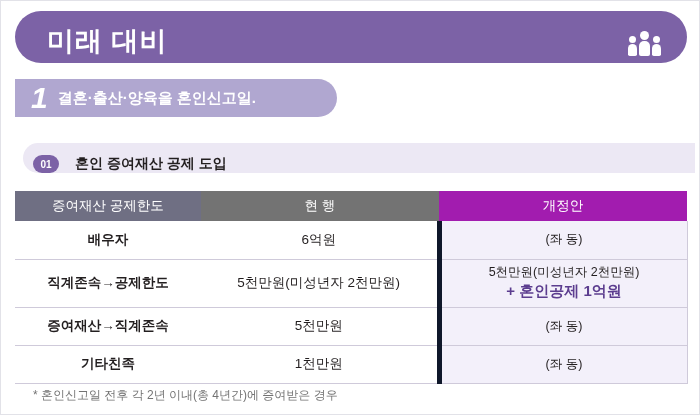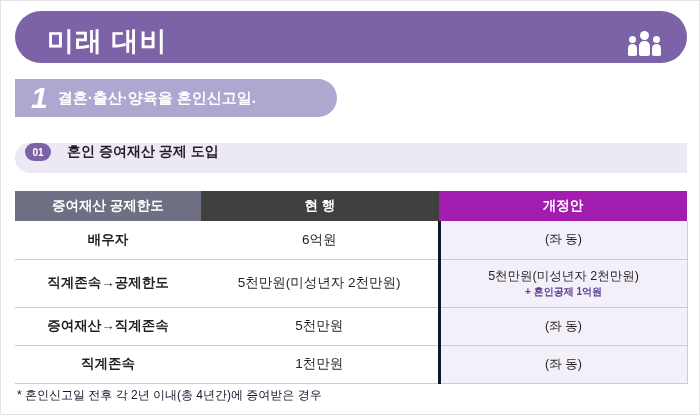--- a/index.html
+++ b/index.html
@@ -94,28 +94,28 @@
   }
   .section-text {
     color: #ffffff;
     font-size: 15px;
     font-weight: bold;
   }
 
   
   .sub-bar {
     position: absolute;
-    left: 14px;
+    left: 22px;
     top: 142px;
     width: 672px;
     height: 30px;
     background: #ece8f4;
     border-radius: 15px 0 0 15px;
     display: flex;
-    align-items: flex-start;
+    align-items: flex-end;
     box-sizing: border-box;
   }
   .sub-badge {
     width: 26px;
     height: 18px;
     background: #7c62a6;
     border-radius: 9px;
     color: #ffffff;
     font-size: 10px;
     font-weight: bold;
@@ -145,56 +145,56 @@
     text-align: center;
     font-size: 13.5px;
     color: #231f20;
     padding: 0;
     height: 38px;
     box-sizing: border-box;
   }
   .table thead th {
     height: 30px;
     font-size: 13.5px;
-    font-weight: bold;
+    font-weight: normal;
     color: #ffffff;
     border-bottom: none;
   }
   .col-label { width: 186px; }
   .col-current { width: 238px; }
   .col-revised { width: 248px; }
 
   th.hdr-label { background: #6f6f83; }
-  th.hdr-current { background: #404040; }
+  th.hdr-current { background: #737373; }
   th.hdr-revised { background: #a21caf; }
 
   td.cell-label {
     font-weight: bold;
     background: #ffffff;
   }
   td.cell-current {
     background: #ffffff;
     text-align: center;
   }
   td.cell-revised {
     background: #f3f0fa;
-    border-left: 3px solid #0f172a;
+    border-left: 5px solid #0f172a;
     border-right: 1px solid #cfcada;
   }
   td.tall { height: 48px; }
   .rev-line1 { display: block; font-size: 12.5px; line-height: 1.35; }
-  .rev-line2 { display: block; font-size: 10px; font-weight: bold; color: #5c3d8f; line-height: 1.35; }
+  .rev-line2 { display: block; font-size: 15px; font-weight: bold; color: #5c3d8f; line-height: 1.35; }
 
   
   .footnote {
     position: absolute;
-    left: 16px;
+    left: 32px;
     top: 386px;
     font-size: 12px;
-    color: #0f172a;
+    color: #737373;
   }
 </style>
 </head>
 <body>
 
 <div class="page">
 
   <div class="header">
     <div class="header-title">미래 대비</div>
     <div class="people-icon">
@@ -253,21 +253,21 @@
         </td>
       </tr>
       <tr>
         <td class="cell-label">증여재산→직계존속</td>
         <td class="cell-current">5천만원</td>
         <td class="cell-revised">
           <span class="rev-line1">(좌 동)</span>
         </td>
       </tr>
       <tr>
-        <td class="cell-label">직계존속</td>
+        <td class="cell-label">기타친족</td>
         <td class="cell-current">1천만원</td>
         <td class="cell-revised">
           <span class="rev-line1">(좌 동)</span>
         </td>
       </tr>
     </tbody>
   </table>
 
   <div class="footnote">* 혼인신고일 전후 각 2년 이내(총 4년간)에 증여받은 경우</div>
 

